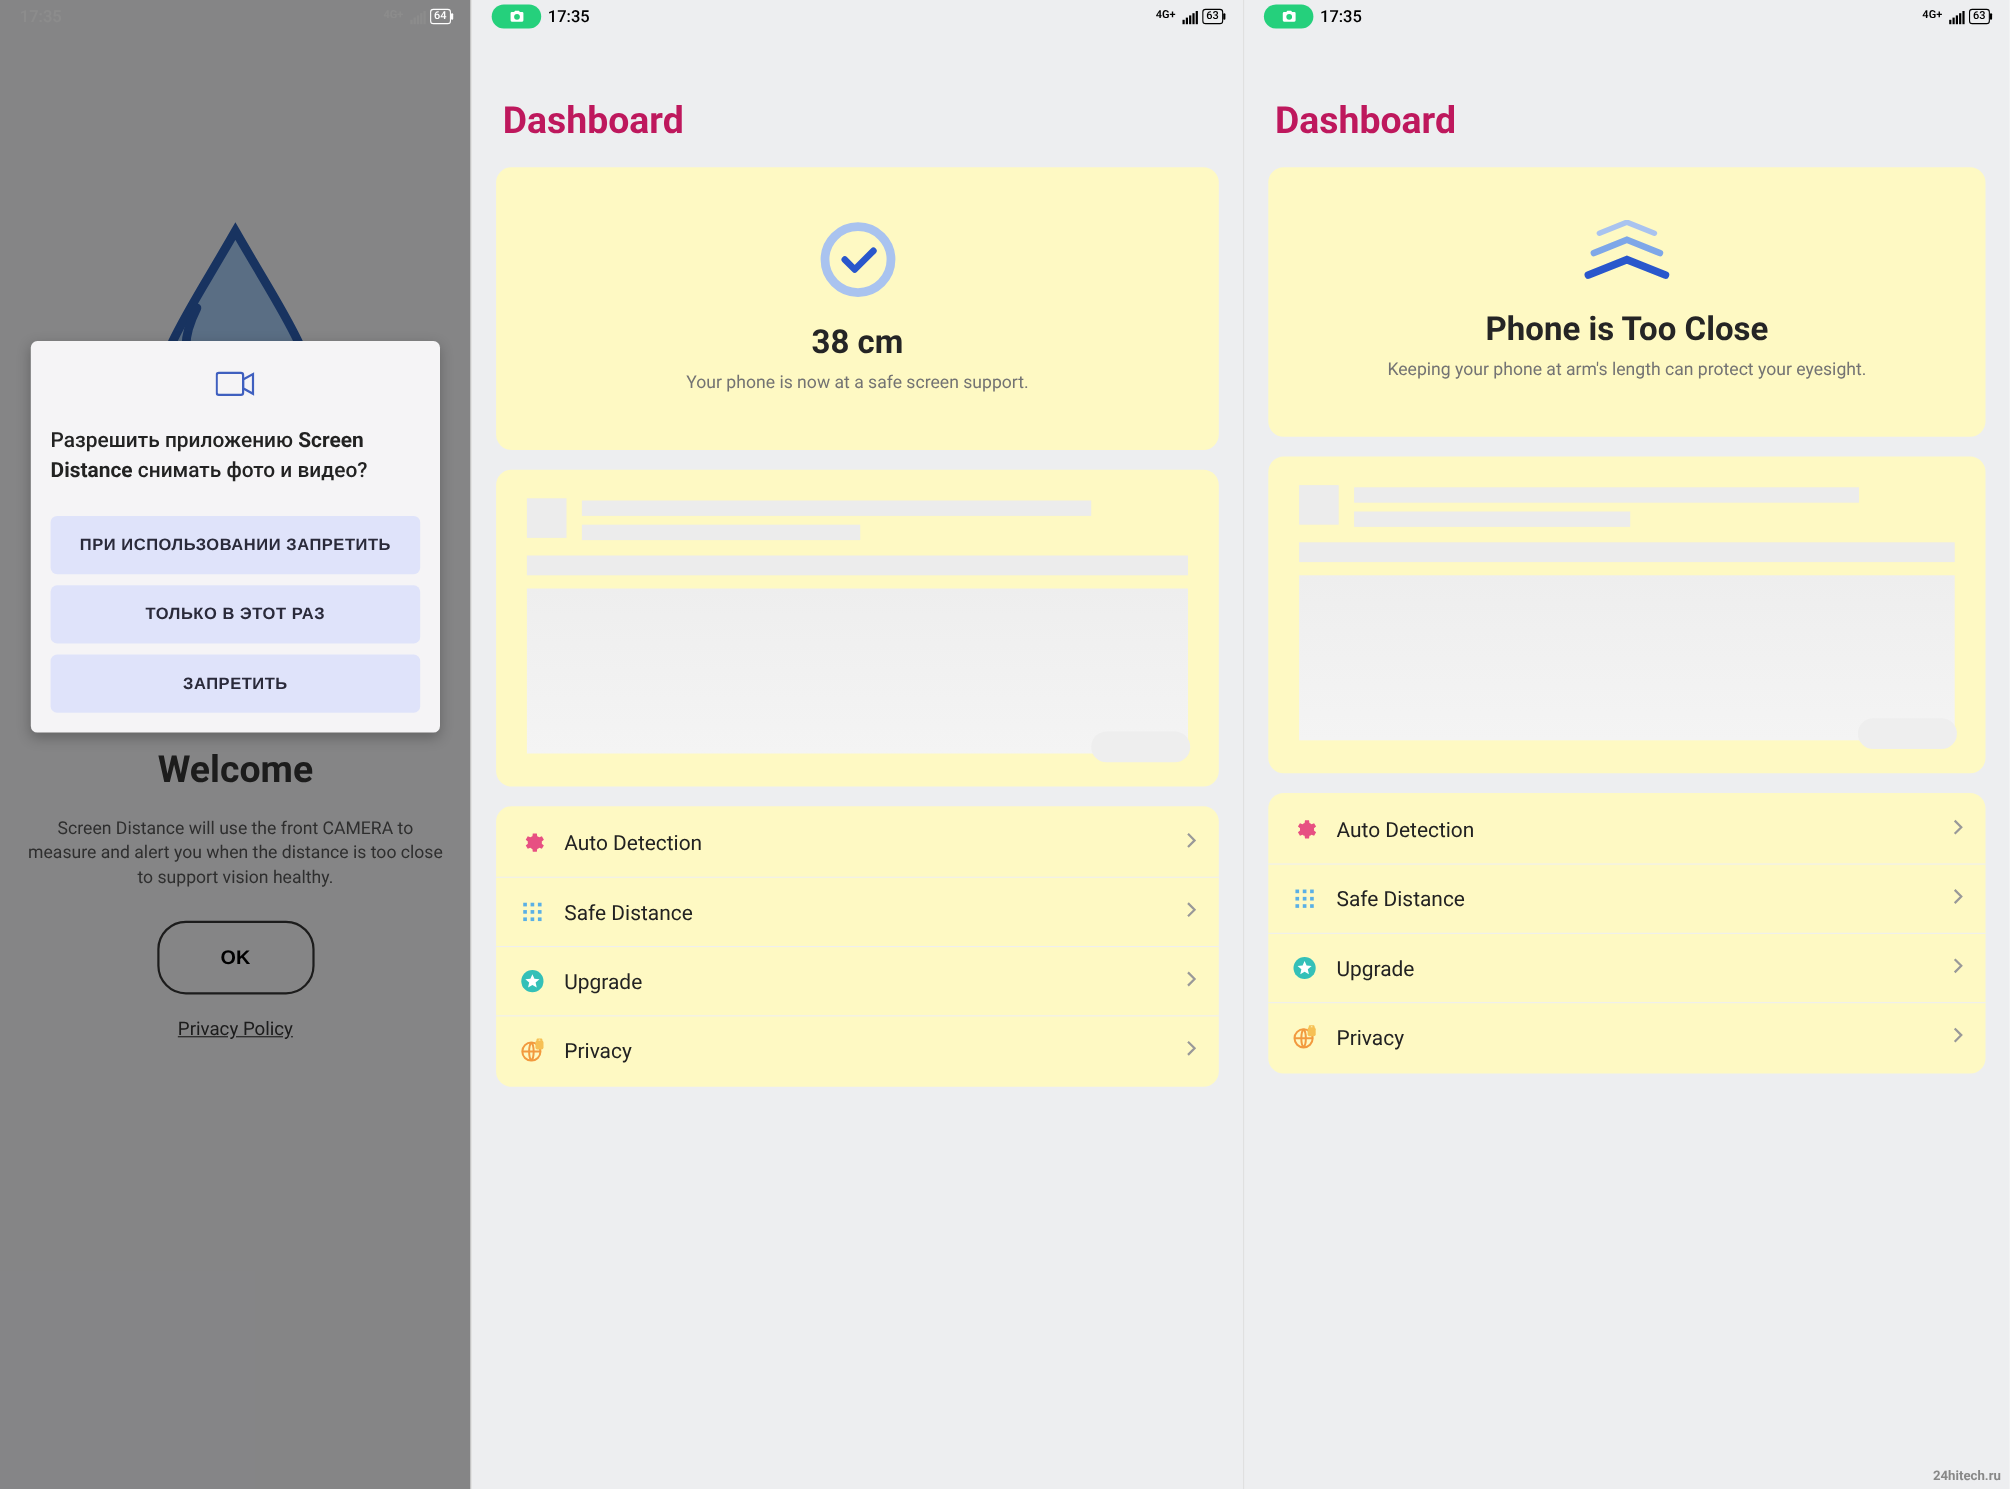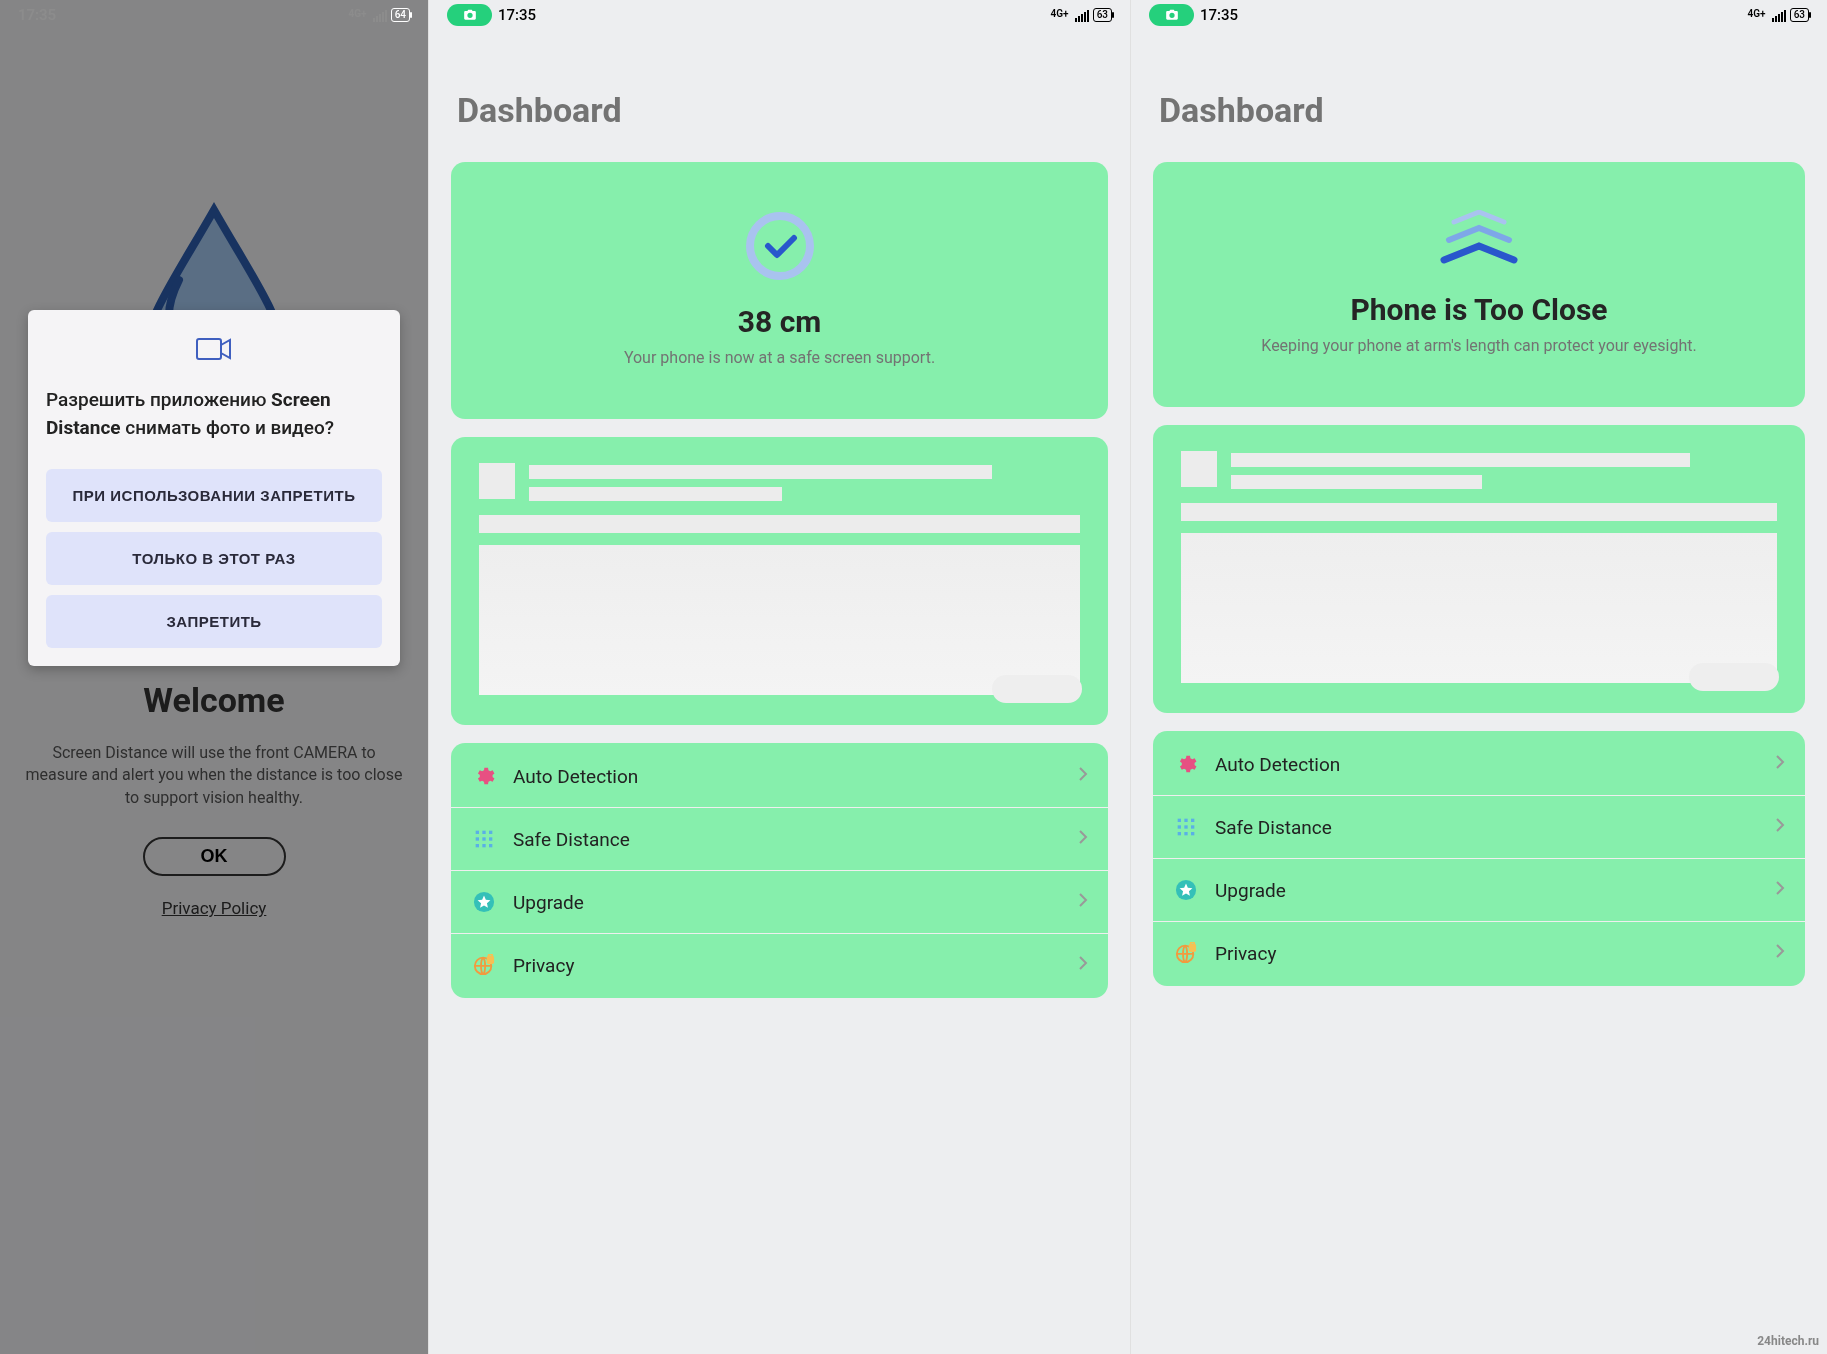--- a/index.html
+++ b/index.html
@@ -22,37 +22,37 @@
 .sig-bars span { width: 2px; background: currentColor; }
 .sig-bars span:nth-child(1){height:4px}.sig-bars span:nth-child(2){height:6px}.sig-bars span:nth-child(3){height:8px}.sig-bars span:nth-child(4){height:10px}.sig-bars span:nth-child(5){height:12px}
 .battery { border:1px solid currentColor; border-radius:3px; padding:0 3px; font-size:10px; line-height:12px; display:inline-flex; align-items:center; height:14px; position:relative; }
 .battery::after { content:''; position:absolute; right:-3px; top:50%; width:2px; height:6px; transform:translateY(-50%); background:currentColor; border-radius:1px; }
 
 
 .welcome-bg { position:absolute; inset:0; display:flex; flex-direction:column; align-items:center; padding: 160px 24px 40px; }
 .raindrop { margin-top: 40px; }
 .welcome-title { font-size: 34px; font-weight: 700; color:#333; margin-top: 260px; }
 .welcome-desc { font-size: 16px; color:#555; text-align:center; margin-top: 22px; line-height:1.4; }
-.ok-btn { margin-top: 28px; border:2px solid #333; border-radius: 26px; padding: 7px 56px; font-size:18px; font-weight:700; background:transparent; }
+.ok-btn { margin-top: 28px; border:2px solid #333; border-radius: 26px; padding: 21px 56px; font-size:18px; font-weight:700; background:transparent; }
 .privacy-link { margin-top: 22px; font-size:17px; color:#333; text-decoration:underline; }
 
 
 .dim { position:absolute; inset:0; background:rgba(0,0,0,.45); }
 
 
 .dialog { position:absolute; left:28px; right:28px; top:310px; background:#f5f4f6; border-radius:6px; padding: 24px 18px 18px; box-shadow:0 4px 12px rgba(0,0,0,.25); }
 .dialog-icon { display:flex; justify-content:center; margin-bottom: 22px; }
 .dialog-icon svg { width:36px; height:30px; stroke:#3f5fbf; fill:none; stroke-width:2; }
 .dialog-text { text-align:left; font-size:19px; font-weight:500; color:#222; line-height:1.45; margin-bottom: 28px; }
 .dialog-text b { font-weight:700; }
 .dialog-btn { display:block; width:100%; background:#dfe3fa; border:none; border-radius:6px; padding:18px 8px; margin-top:10px; font-size:15px; font-weight:600; color:#2a2a3a; letter-spacing:.5px; }
 
 
-.dash-title { font-size: 34px; font-weight:700; color:#737373; margin: 60px 0 32px 28px; }
-.card { background:#86efac; border-radius:14px; margin: 0 22px 18px; }
+.dash-title { font-size: 34px; font-weight:700; color:#be185d; margin: 60px 0 22px 28px; }
+.card { background:#fef9c3; border-radius:14px; margin: 0 22px 18px; }
 
 .status-card { text-align:center; padding:48px 24px 50px; }
 .status-icon { margin:0 auto 18px; }
 .status-heading { font-size:30px; font-weight:700; color:#252525; margin-bottom:8px; }
 .status-sub { font-size:16px; color:#737373; line-height:1.4; }
 
 
 .skel-card { padding: 26px 28px 30px; position:relative; }
 .sk-row { display:flex; gap:14px; margin-bottom: 8px; }
 .sk-sq { width:36px; height:36px; background:#ececec; }

